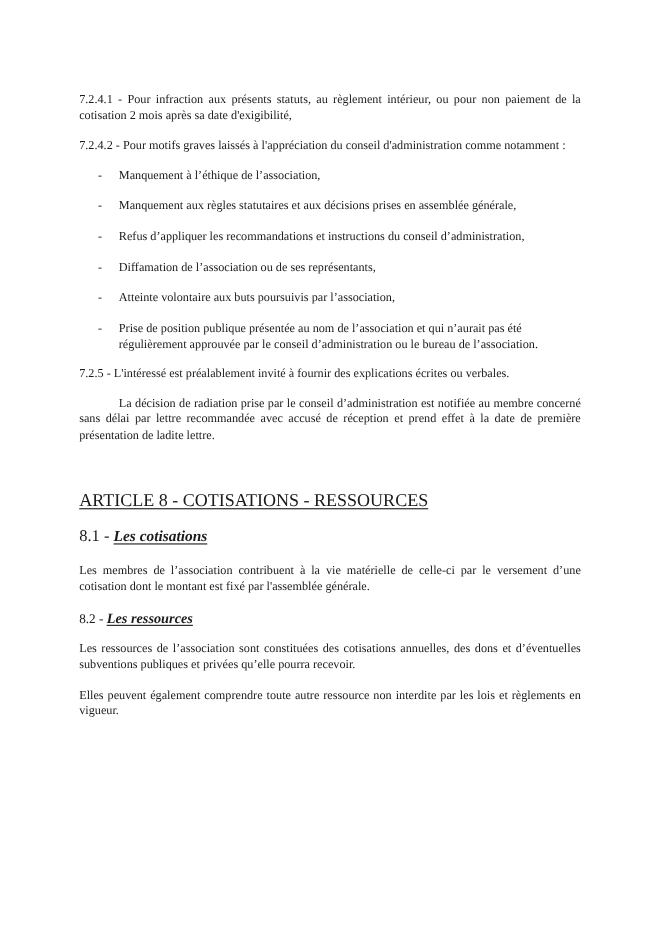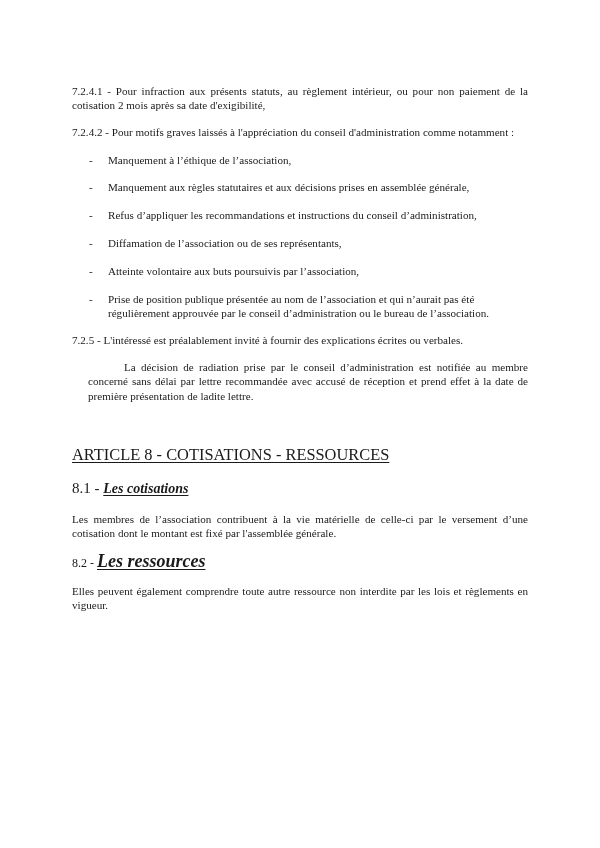--- a/index.html
+++ b/index.html
@@ -21,21 +21,21 @@
       top: 84px;
       width: 456px;
       font-size: 11.1px;
       line-height: 14.2px;
     }
     p {
       margin: 0;
       text-align: justify;
     }
     .para { margin-bottom: 13px; }
-    .indent { text-indent: 36px; margin-left: 16px; }
+    .indent { text-indent: 36px; }
     ul.bullets {
       list-style: none;
       margin: 0 0 13px 0;
       padding: 0;
     }
     ul.bullets li {
       position: relative;
       padding-left: 36px;
       margin-bottom: 13.6px;
     }
@@ -64,21 +64,21 @@
       line-height: 17px;
       margin-bottom: 12px;
     }
     .sub1 .em, .sub2 .em {
       font-weight: bold;
       font-style: italic;
       text-decoration: underline;
       text-underline-offset: 2px;
     }
     .sub1 .em { font-size: 14px; }
-    .sub2 .em { font-size: 18px; }
+    .sub2 .em { font-size: 13px; }
   </style>
 </head>
 <body>
 
 <div class="page">
 
   <p class="para">7.2.4.1 - Pour infraction aux présents statuts, au règlement intérieur, ou pour non paiement de la cotisation 2 mois après sa date d'exigibilité,</p>
 
   <p class="para">7.2.4.2 - Pour motifs graves laissés à l'appréciation du conseil d'administration comme notamment :</p>
 
@@ -119,16 +119,17 @@
   <div class="sub1">
     <span>8.1 - </span><span class="em">Les cotisations</span>
   </div>
 
   <p class="para">Les membres de l’association contribuent à la vie matérielle de celle-ci par le versement d’une cotisation dont le montant est fixé par l'assemblée générale.</p>
 
   <div class="sub2">
     <span>8.2 - </span><span class="em">Les ressources</span>
   </div>
 
+  <p class="para">Les ressources de l’association sont constituées des cotisations annuelles, des dons et d’éventuelles subventions publiques et privées qu’elle pourra recevoir.</p>
 
   <p class="para">Elles peuvent également comprendre toute autre ressource non interdite par les lois et règlements en vigueur.</p>
 
 </div>
 
 </body></html>

